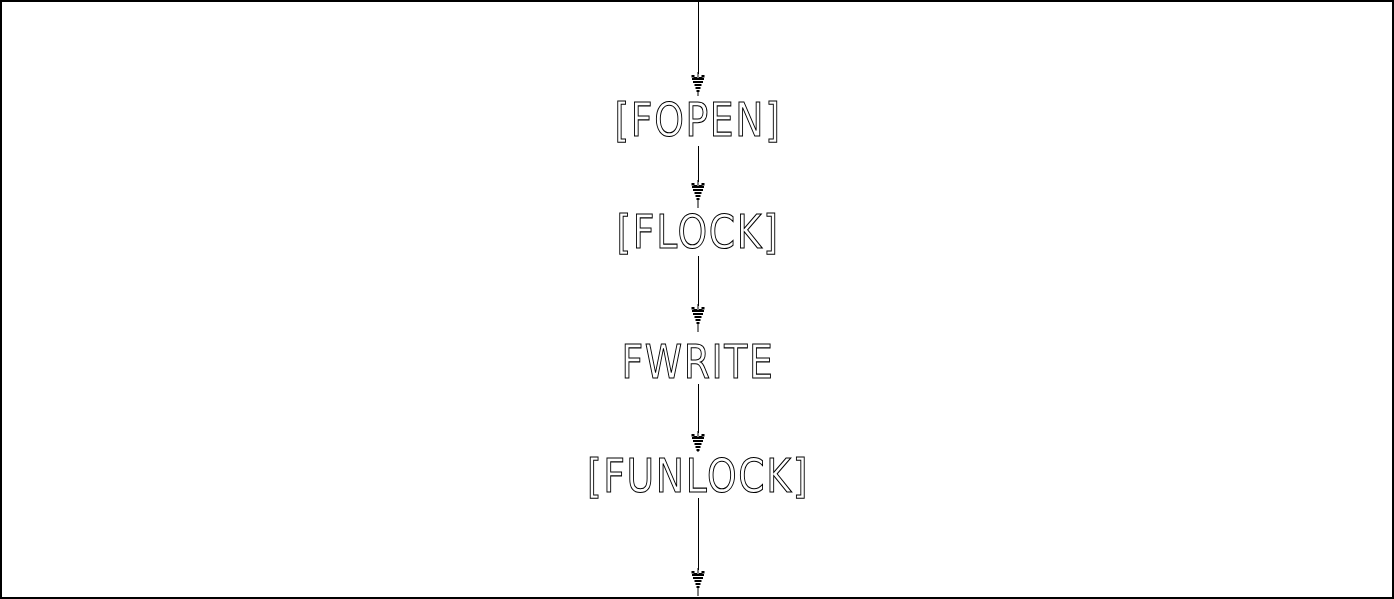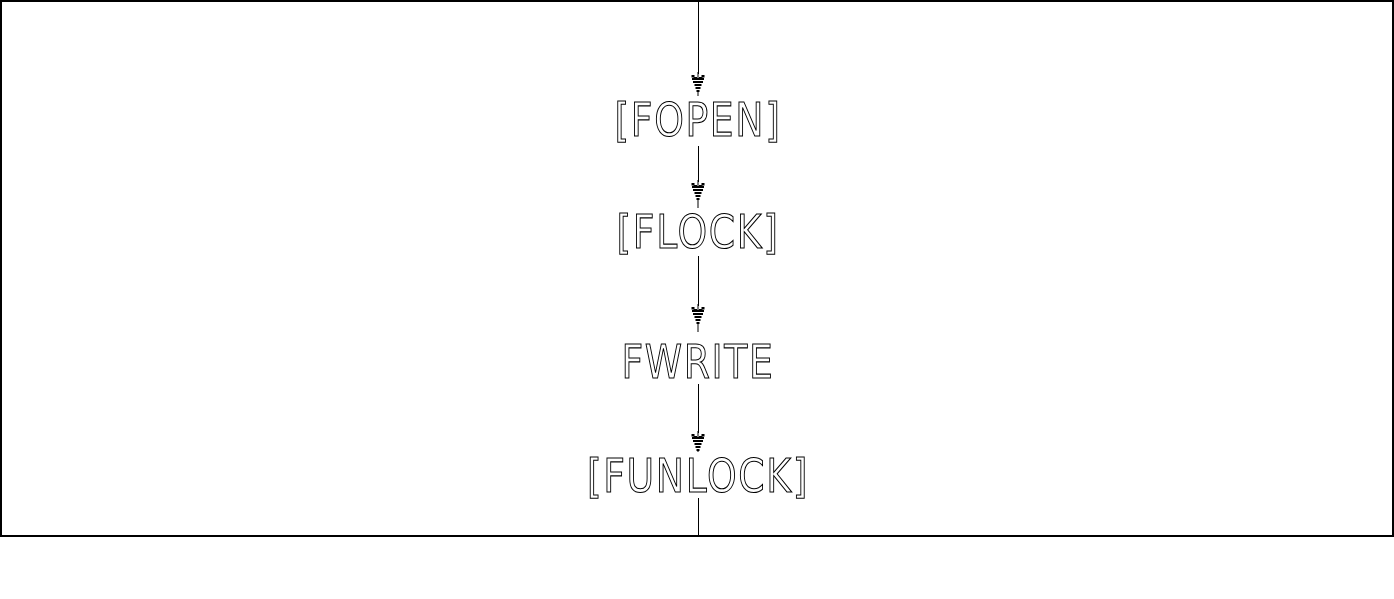--- a/index.html
+++ b/index.html
@@ -4,21 +4,21 @@
 <style>
   html, body {
     margin: 0;
     padding: 0;
     background: #ffffff;
     font-family: "DejaVu Sans", "Liberation Sans", sans-serif;
   }
   .canvas {
     position: relative;
     width: 1394px;
-    height: 537px;
+    height: 599px;
     box-sizing: border-box;
     border: 2px solid #000000;
     background: #ffffff;
     overflow: hidden;
     padding-left: 18px;
   }
   
   .vline {
     position: absolute;
     left: 696px;

